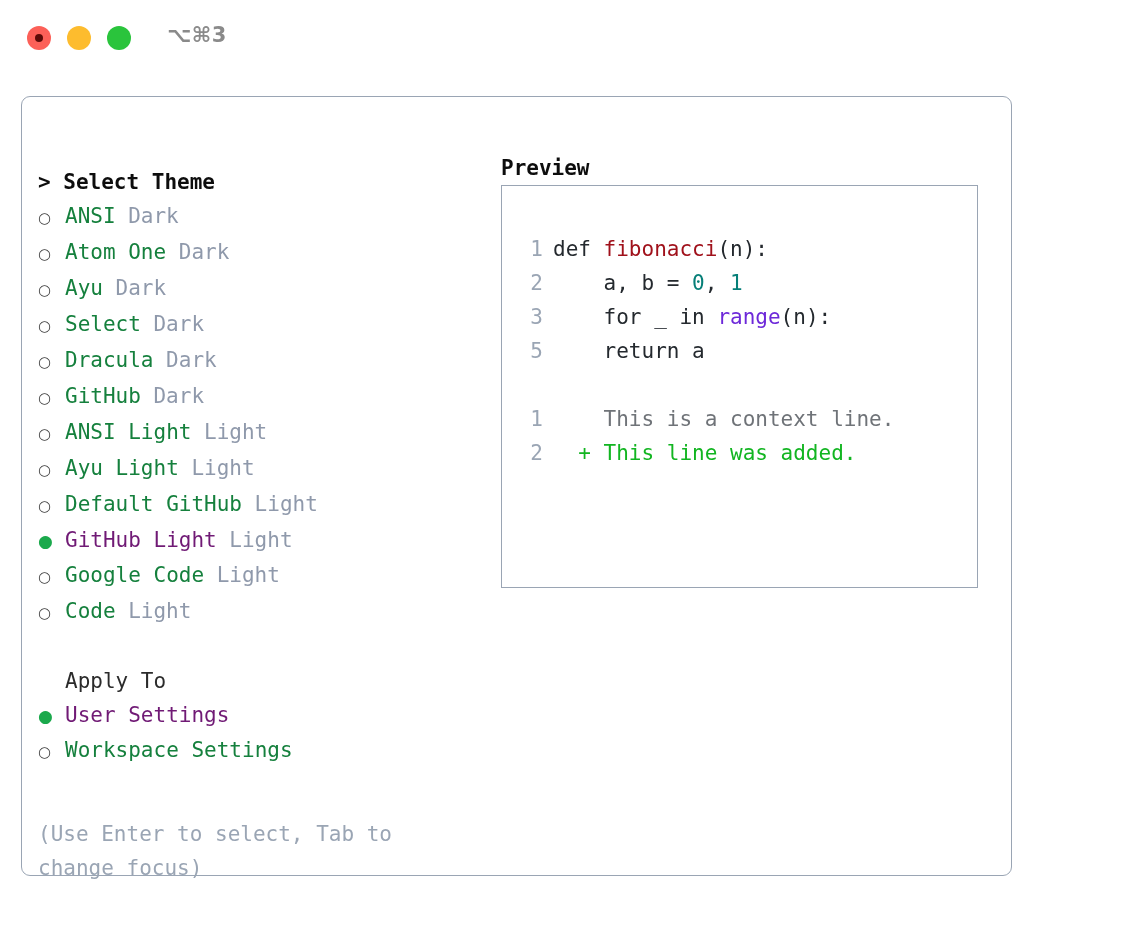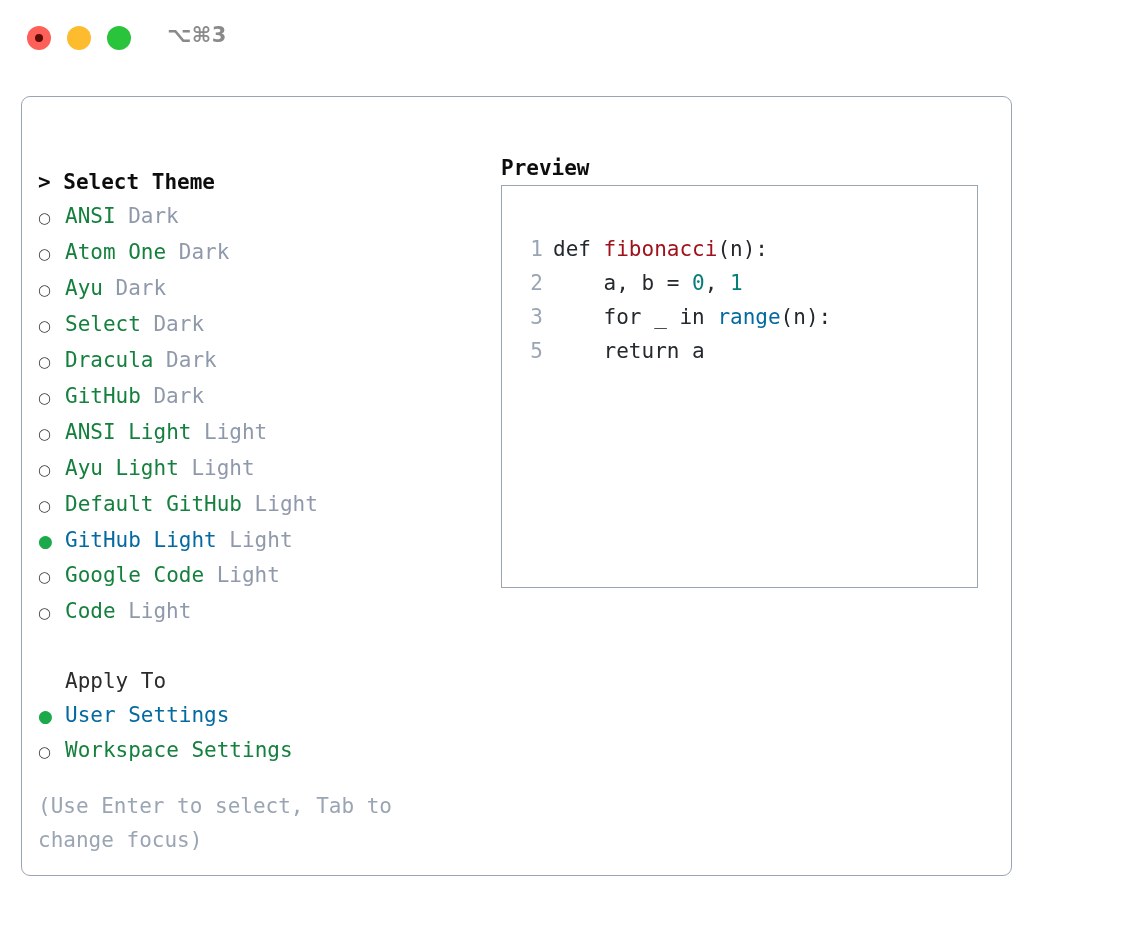--- a/index.html
+++ b/index.html
@@ -102,37 +102,37 @@
   .marker {
     display: inline-block;
     width: 27px;
     flex: 0 0 27px;
     color: #3a3a3a;
     font-family: "DejaVu Sans", "Liberation Sans", sans-serif;
     font-size: 15px;
   }
   .marker.on  { color: #1ba94c; font-size: 17px; }
   .opt-label  { color: #15803d; }
-  .opt-row.selected .opt-label { color: #0369a1; }
+  .opt-row.selected .opt-label { color: #701a75; }
   .opt-kind {
     color: #8f99ab;
     padding-left: 12.6px;
   }
   .spacer-row { height: 34px; }
 
   .apply-head {
     font-size: 21px;
     color: #2b2b2b;
     line-height: 34px;
     padding-left: 27px;
     white-space: pre;
   }
 
   .hint {
-    margin-top: 20px;
+    margin-top: 48px;
     font-size: 21px;
     line-height: 34px;
     color: #9aa5b4;
     width: 400px;
     white-space: pre-wrap;
   }
 
   
   .right-col {
     position: absolute;
@@ -162,21 +162,21 @@
   .ln {
     display: inline-block;
     width: 23px;
     text-align: right;
     color: #9aa5b4;
     margin-right: 10px;
   }
   .tok-plain  { color: #24292e; }
   .tok-fn     { color: #a0111b; }
   .tok-num    { color: #067f78; }
-  .tok-call   { color: #0369a1; }
+  .tok-call   { color: #6d28d9; }
   .gap-line   { height: 34px; }
   .diff-ctx   { color: #6f7378; }
   .diff-del   { color: #c0111b; }
   .diff-add   { color: #12b521; }
 </style>
 </head>
 <body>
 
 <div class="window">
 
@@ -226,18 +226,20 @@
 
       <div class="preview-box">
         <div id="code-block">
             <div class="code-line"><span class="ln">1</span><span class="tok-plain">def </span><span class="tok-fn">fibonacci</span><span class="tok-plain">(n):</span></div>
             <div class="code-line"><span class="ln">2</span><span class="tok-plain">    a, b = </span><span class="tok-num">0</span><span class="tok-plain">, </span><span class="tok-num">1</span></div>
             <div class="code-line"><span class="ln">3</span><span class="tok-plain">    for _ in </span><span class="tok-call">range</span><span class="tok-plain">(n):</span></div>
             <div class="code-line"><span class="ln">5</span><span class="tok-plain">    return a</span></div>
           </div>
         <div class="gap-line"></div>
         <div id="diff-block">
+            <div class="code-line"><span class="ln">1</span><span class="diff-ctx">   </span><span class="diff-ctx"> This is a context line.</span></div>
+            <div class="code-line"><span class="ln">2</span><span class="diff-add">  +</span><span class="diff-add"> This line was added.</span></div>
           </div>
       </div>
     </div>
 
   </div>
 </div>
 
 </body></html>

